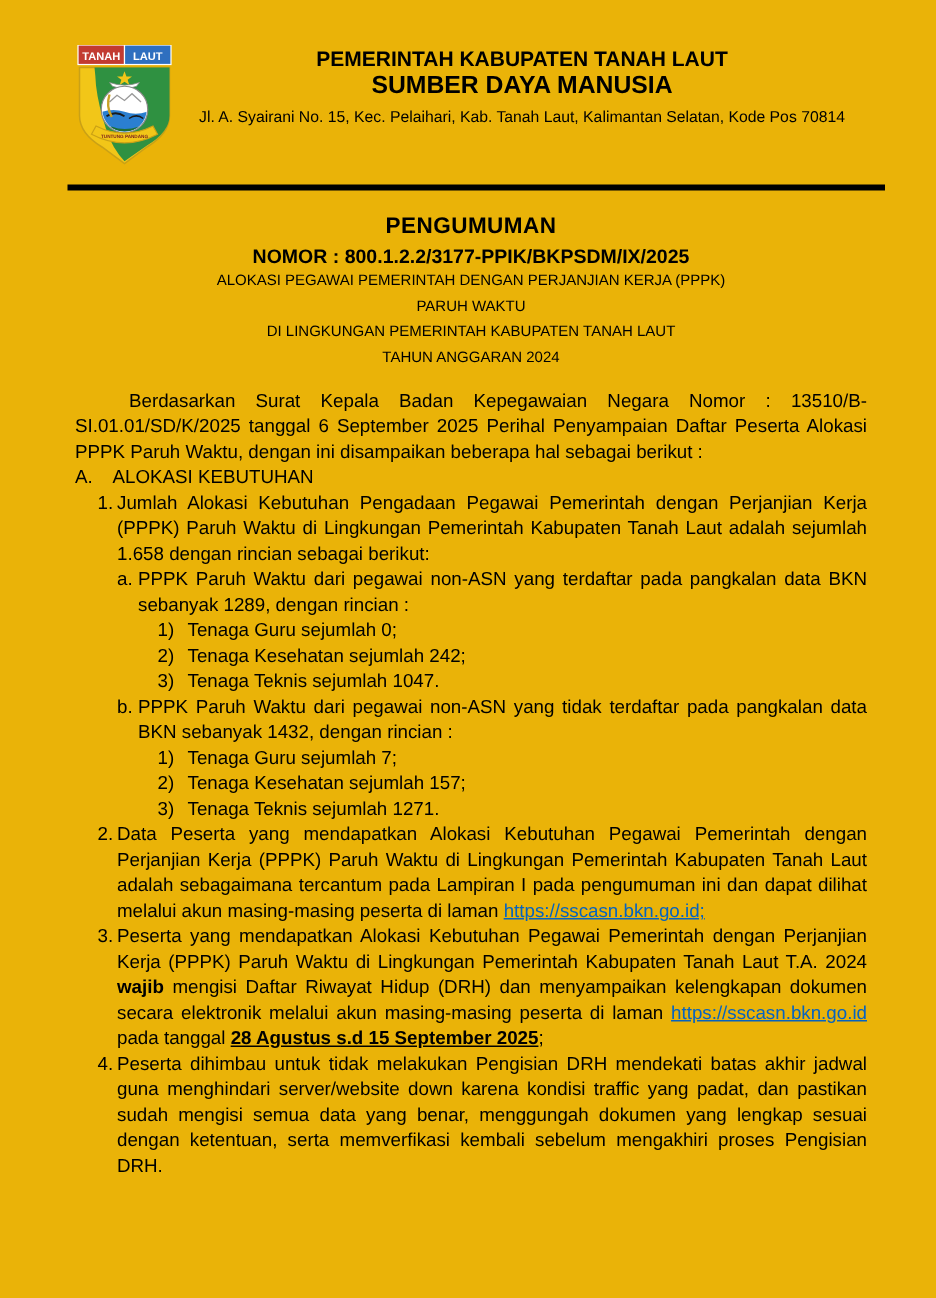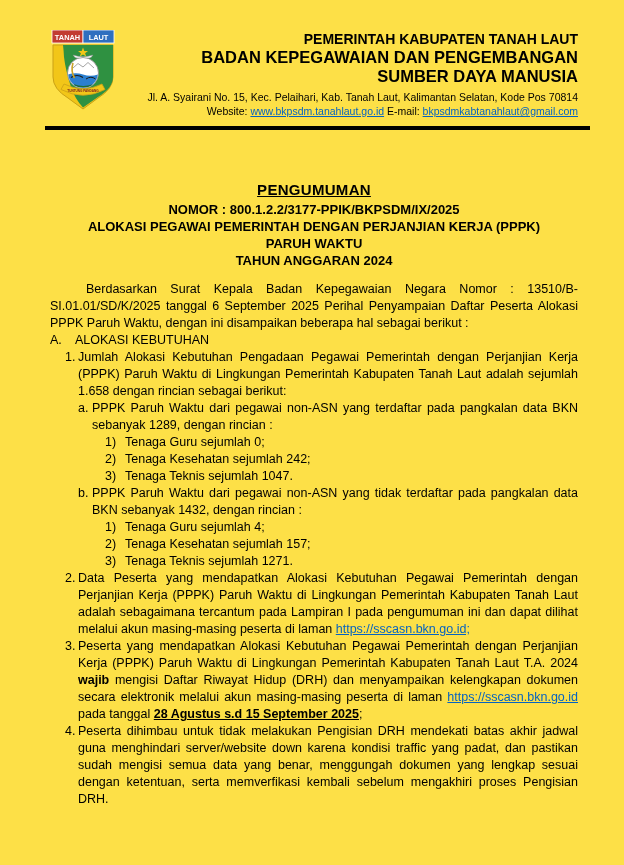--- a/index.html
+++ b/index.html
@@ -1,39 +1,39 @@
 <!DOCTYPE html>
 <html><head>
 <meta charset="utf-8">
 <style>
   * { margin:0; padding:0; box-sizing:border-box; }
   html,body { background:#ffffff; }
   body {
     width:624px; height:865px; overflow:hidden;
     font-family:"Liberation Sans", sans-serif; color:#000;
   }
-  .page { width:624px; height:865px; padding:28px 46px 0 50px; background:#fde047; }
+  .page { width:624px; height:865px; padding:28px 46px 0 50px; background:#eab308; }
 
   
   .letterhead { display:flex; align-items:flex-start; }
   .logo-box { flex:0 0 66px; margin-top:2px; }
-  .head-text { flex:1; text-align:right; padding-left:2px; }
+  .head-text { flex:1; text-align:center; padding-left:2px; }
   .org1 { font-size:14px; font-weight:bold; line-height:18px; margin-top:2px; }
   .org2 { font-size:16.5px; font-weight:bold; line-height:19px; }
   .addr { font-size:10.5px; line-height:14px; margin-top:4px; }
   .contact { font-size:10.5px; line-height:14px; }
   a.lnk { color:#0563c1; text-decoration:underline; cursor:pointer; }
   .rule { border-bottom:4.5px solid #000; margin:8px -12px 0 -5px; }
 
   
   .title-block { text-align:center; margin-top:15px; }
-  .doc-title { display:inline-block; font-size:15px; font-weight:bold; text-decoration:underline; letter-spacing:0.3px; line-height:18px;margin-top:36px; }
+  .doc-title { display:inline-block; font-size:15px; font-weight:bold; letter-spacing:0.3px; line-height:18px; }
   .doc-number { font-size:13px; font-weight:bold; line-height:17px; margin-top:2px; }
   .tentang { font-size:13px; font-weight:bold; line-height:17px; margin-top:29px; }
-  .subject { font-size:13px; font-weight:bold; line-height:17px; }
+  .subject { font-size:10px; font-weight:normal; line-height:17px; }
 
   
   .body-block { margin-top:12px; font-size:12.5px; line-height:17px; }
   .intro { text-align:justify; text-indent:36px; }
   .sec { display:flex; }
   .sec-lbl { flex:0 0 25px; }
   .item { display:flex; }
   .num { flex:0 0 28px; padding-left:15px; }
   .itext { flex:1; text-align:justify; }
   .sub { display:flex; }
@@ -83,34 +83,33 @@
         <path d="M23 33 Q20.5 41 24.5 48" fill="none" stroke="#c9a227" stroke-width="1.6" clip-path="url(#emb)"></path>
 
         <path d="M24 55 Q33 58.5 43 55" fill="none" stroke="#1f6e32" stroke-width="1.4" clip-path="url(#emb)"></path>
 
         <path d="M11 59.5 Q33 71 55 59.5 L52 54 Q33 63.5 14 54 Z" fill="#f2c618" stroke="#caa116" stroke-width="0.8"></path>
         <text x="33" y="62.3" font-size="3.1" font-weight="bold" fill="#7a1f1f" text-anchor="middle" font-family="Liberation Sans, sans-serif">TUNTUNG PANDANG</text>
       </svg>
     </div>
     <div class="head-text">
       <div class="org1">PEMERINTAH KABUPATEN TANAH LAUT</div>
-      <div class="org2">BADAN KEPEGAWAIAN DAN PENGEMBANGAN</div>
       <div class="org2">SUMBER DAYA MANUSIA</div>
       <div class="addr">Jl. A. Syairani No. 15, Kec. Pelaihari, Kab. Tanah Laut, Kalimantan Selatan, Kode Pos 70814</div>
-      <div class="contact"><span>Website: </span><a class="lnk">www.bkpsdm.tanahlaut.go.id</a><span> E-mail: </span><a class="lnk">bkpsdmkabtanahlaut@gmail.com</a></div>
     </div>
   </header>
 
   <div class="rule"></div>
 
   <section class="title-block">
     <div><span class="doc-title">PENGUMUMAN</span></div>
     <div class="doc-number">NOMOR : 800.1.2.2/3177-PPIK/BKPSDM/IX/2025</div>
     <div class="subject">ALOKASI PEGAWAI PEMERINTAH DENGAN PERJANJIAN KERJA (PPPK)</div>
     <div class="subject">PARUH WAKTU</div>
+    <div class="subject">DI LINGKUNGAN PEMERINTAH KABUPATEN TANAH LAUT</div>
     <div class="subject">TAHUN ANGGARAN 2024</div>
   </section>
 
   <section class="body-block">
 
     <p class="intro">Berdasarkan Surat Kepala Badan Kepegawaian Negara Nomor : 13510/B-SI.01.01/SD/K/2025 tanggal 6 September 2025 Perihal Penyampaian Daftar Peserta Alokasi PPPK Paruh Waktu, dengan ini disampaikan beberapa hal sebagai berikut :</p>
 
     <div class="sec">
       <span class="sec-lbl">A.</span>
       <span>ALOKASI KEBUTUHAN</span>
@@ -137,21 +136,21 @@
           <span class="pt-lbl">3)</span>
           <div class="pt-text">Tenaga Teknis sejumlah 1047.</div>
         </div>
 
         <div class="sub">
           <span class="sub-lbl">b.</span>
           <div class="sub-text">PPPK Paruh Waktu dari pegawai non-ASN yang tidak terdaftar pada pangkalan data BKN sebanyak 1432, dengan rincian :</div>
         </div>
         <div class="pt">
           <span class="pt-lbl">1)</span>
-          <div class="pt-text">Tenaga Guru sejumlah 4;</div>
+          <div class="pt-text">Tenaga Guru sejumlah 7;</div>
         </div>
         <div class="pt">
           <span class="pt-lbl">2)</span>
           <div class="pt-text">Tenaga Kesehatan sejumlah 157;</div>
         </div>
         <div class="pt">
           <span class="pt-lbl">3)</span>
           <div class="pt-text">Tenaga Teknis sejumlah 1271.</div>
         </div>
       </div>

